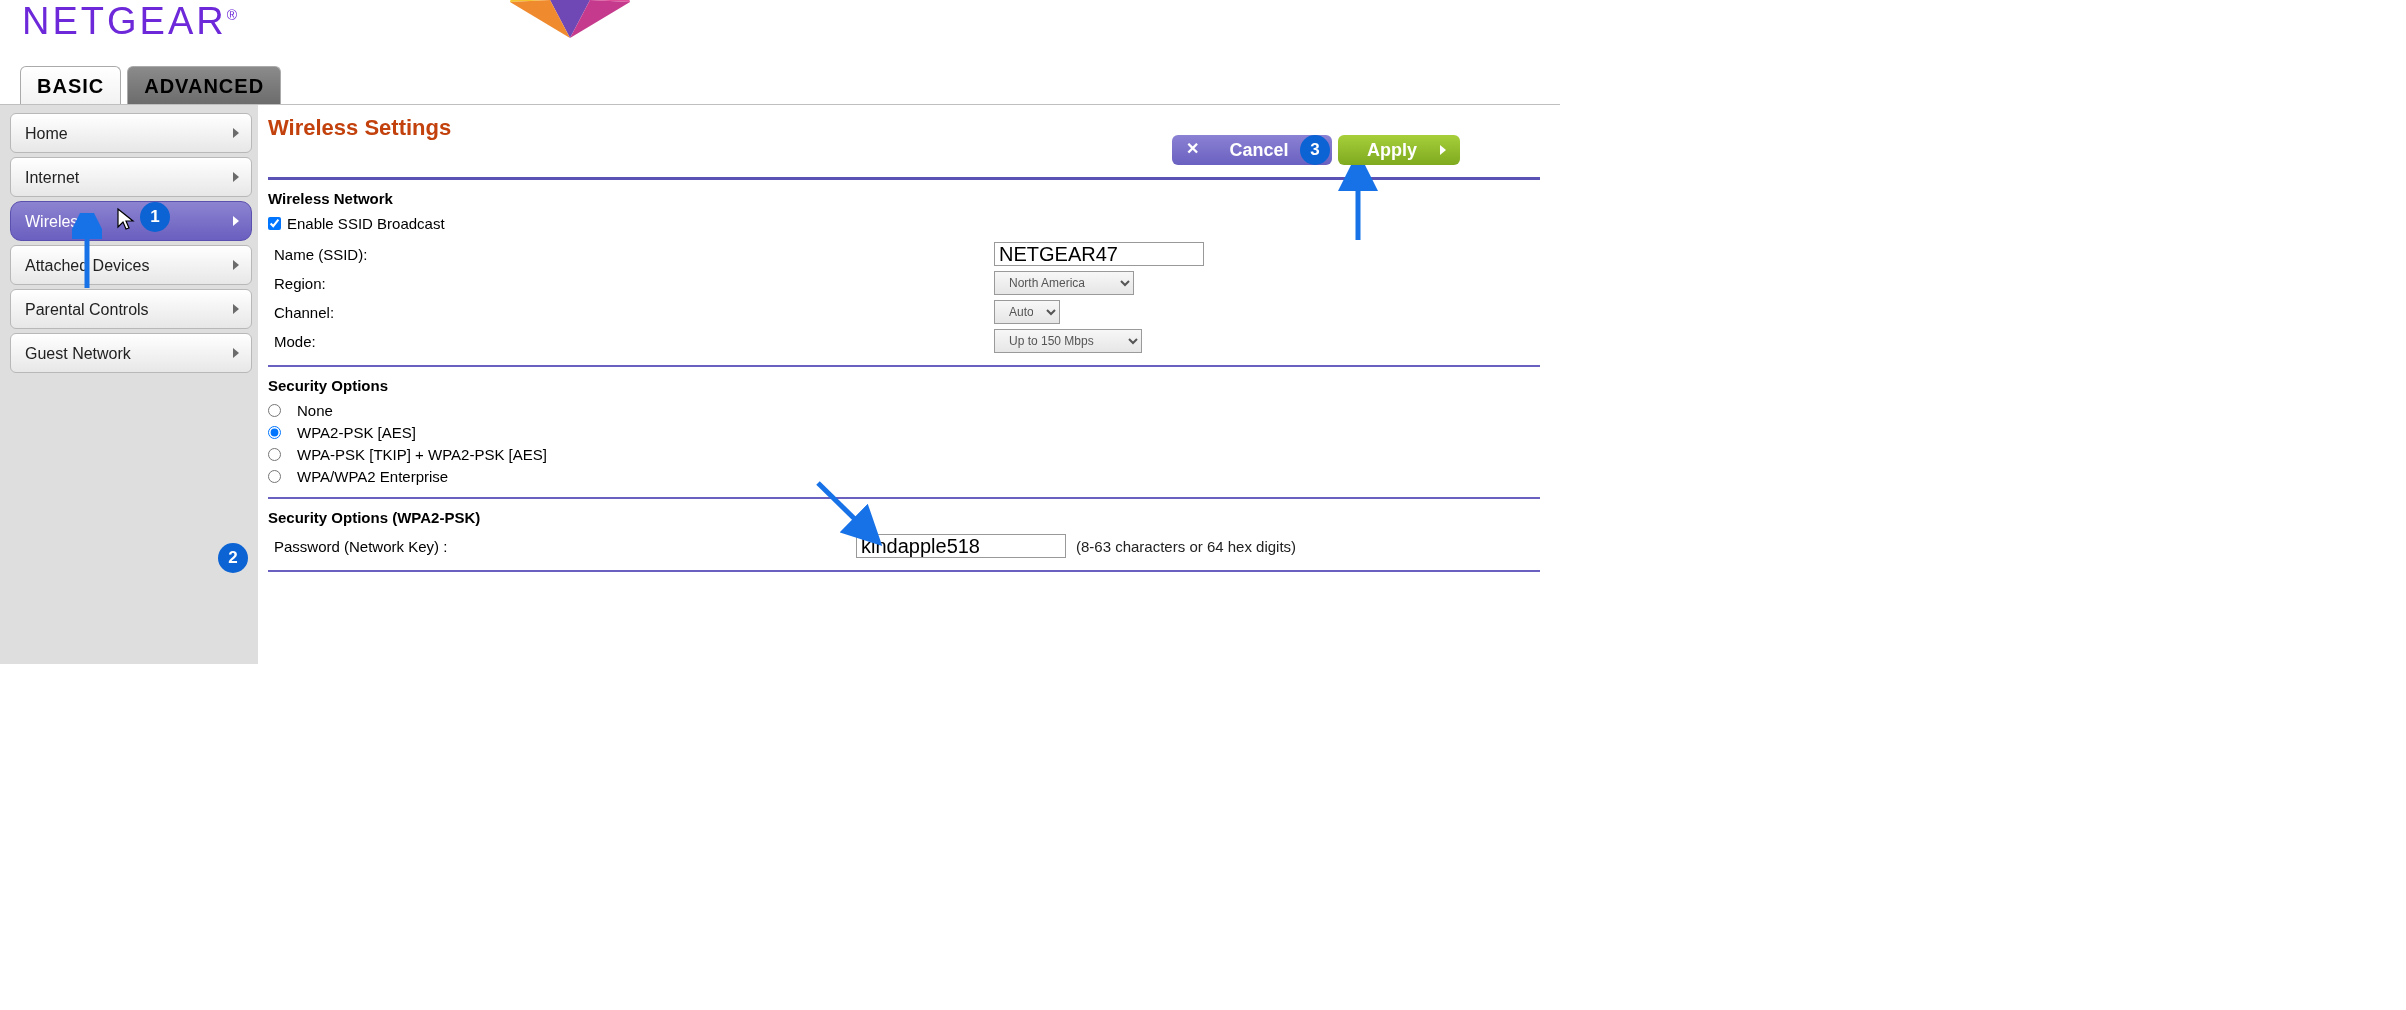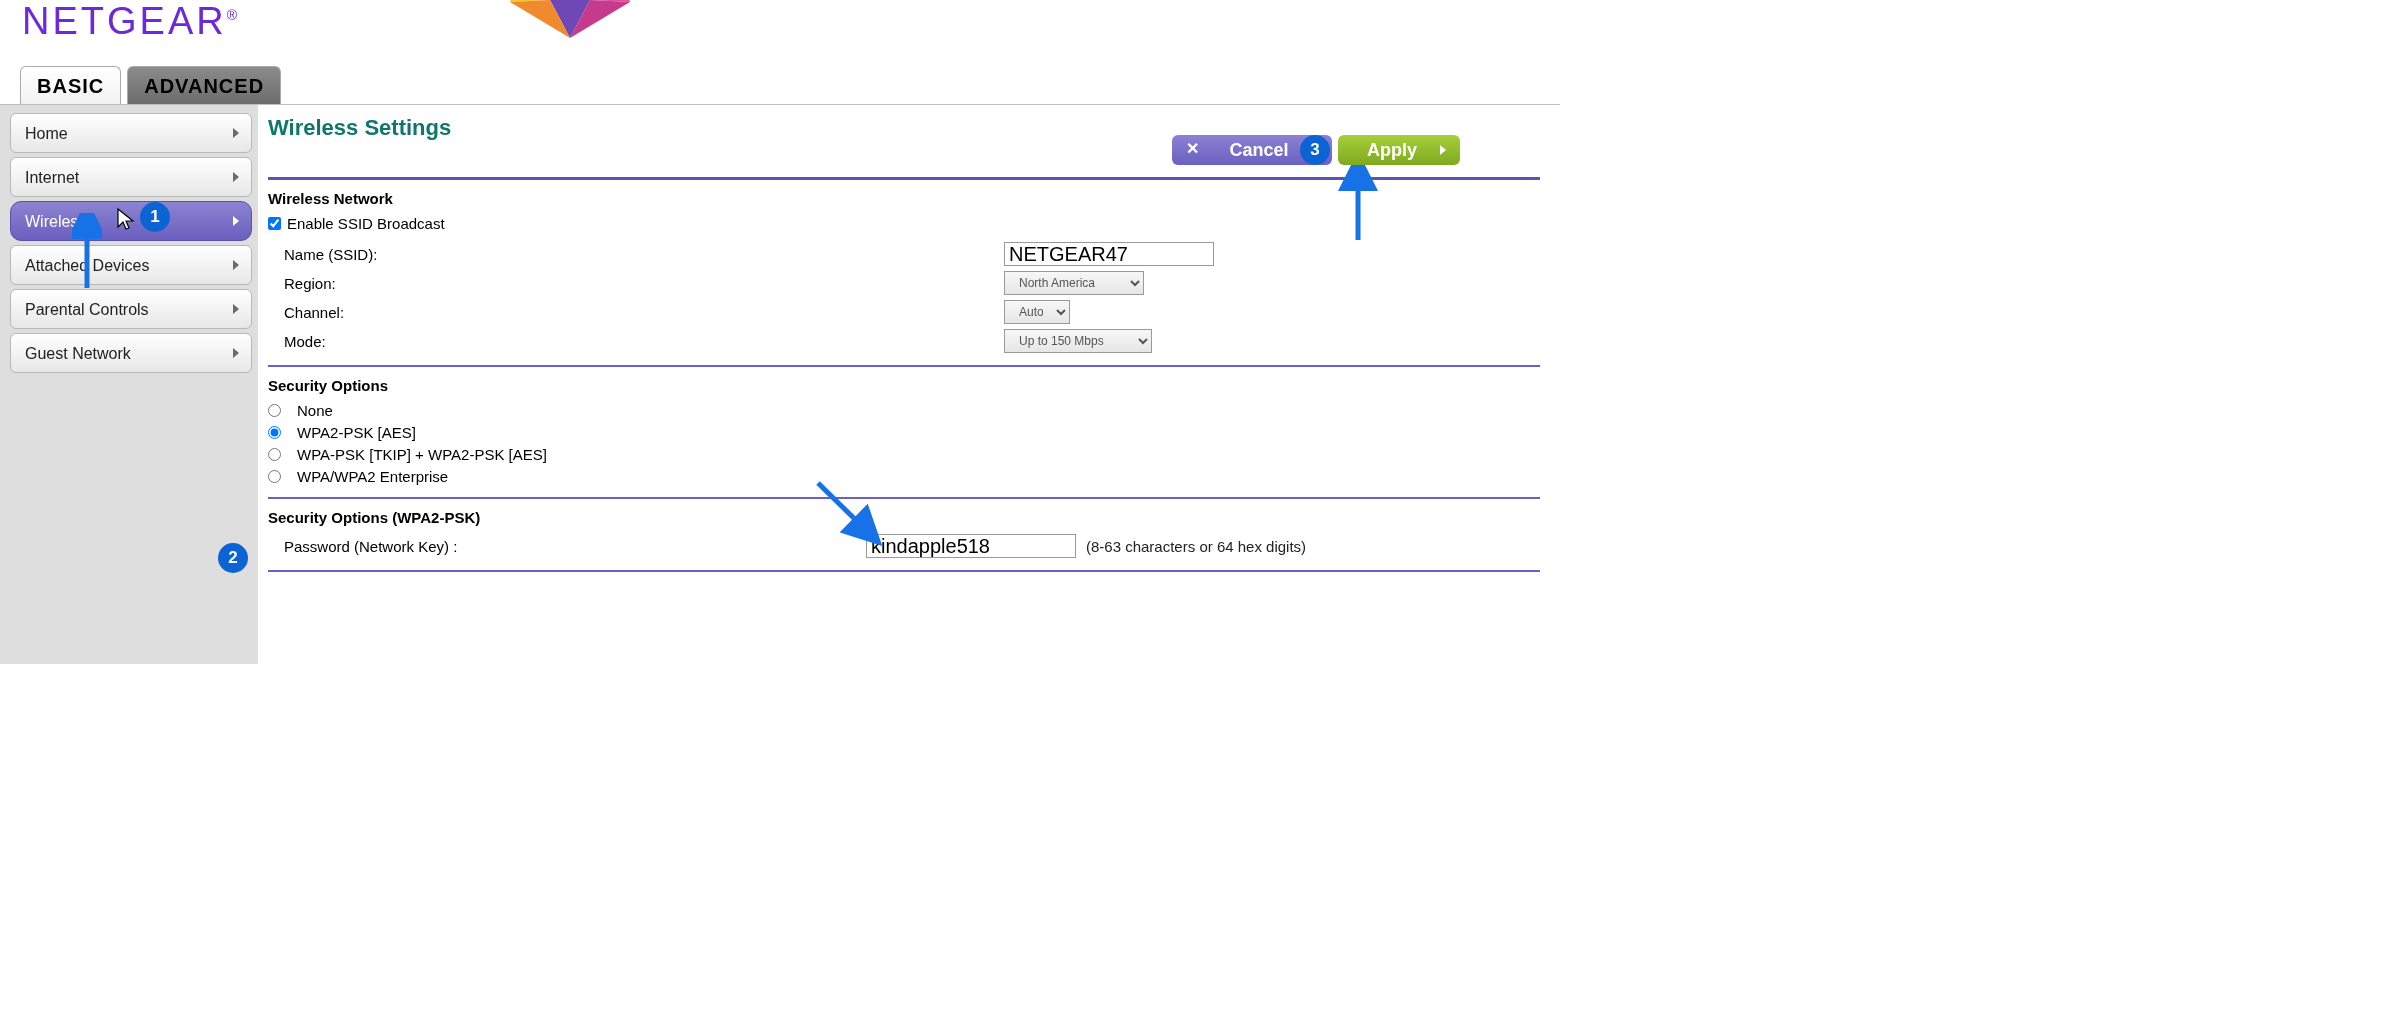--- a/index.html
+++ b/index.html
@@ -99,21 +99,21 @@
   }
   .nav-item.active .tri { border-left-color: #fff; }
 
   .main {
     flex: 1;
     background: #fff;
     padding: 10px 20px 40px 10px;
     position: relative;
   }
   .page-title {
-    color: #0f766e;
+    color: #c2410c;
     font-size: 22px;
     font-weight: 700;
     margin-bottom: 36px;
   }
   .top-buttons {
     position: absolute;
     right: 100px;
     top: 30px;
     display: flex;
     gap: 6px;
@@ -158,21 +158,21 @@
   .section-h {
     font-size: 15px;
     font-weight: 700;
     margin: 4px 0 8px 0;
   }
   .chk-line { font-size: 15px; margin: 4px 0 10px 0; display:flex; align-items:center; gap:6px;}
   .form-row {
     display: flex;
     align-items: center;
     font-size: 15px;
-    margin: 5px 16px;
+    margin: 5px 6px;
   }
   .form-row .lbl { width: 720px; }
   .txt { height: 24px; font-size: 20px; padding: 1px 4px; border: 1px solid #999; background:#fff;}
   .sel {
     height: 24px;
     font-size: 12px;
     border: 1px solid #9a9a9a;
     background: linear-gradient(#f7f7f7,#e6e6e6);
     color: #555;
     padding: 0 10px;

